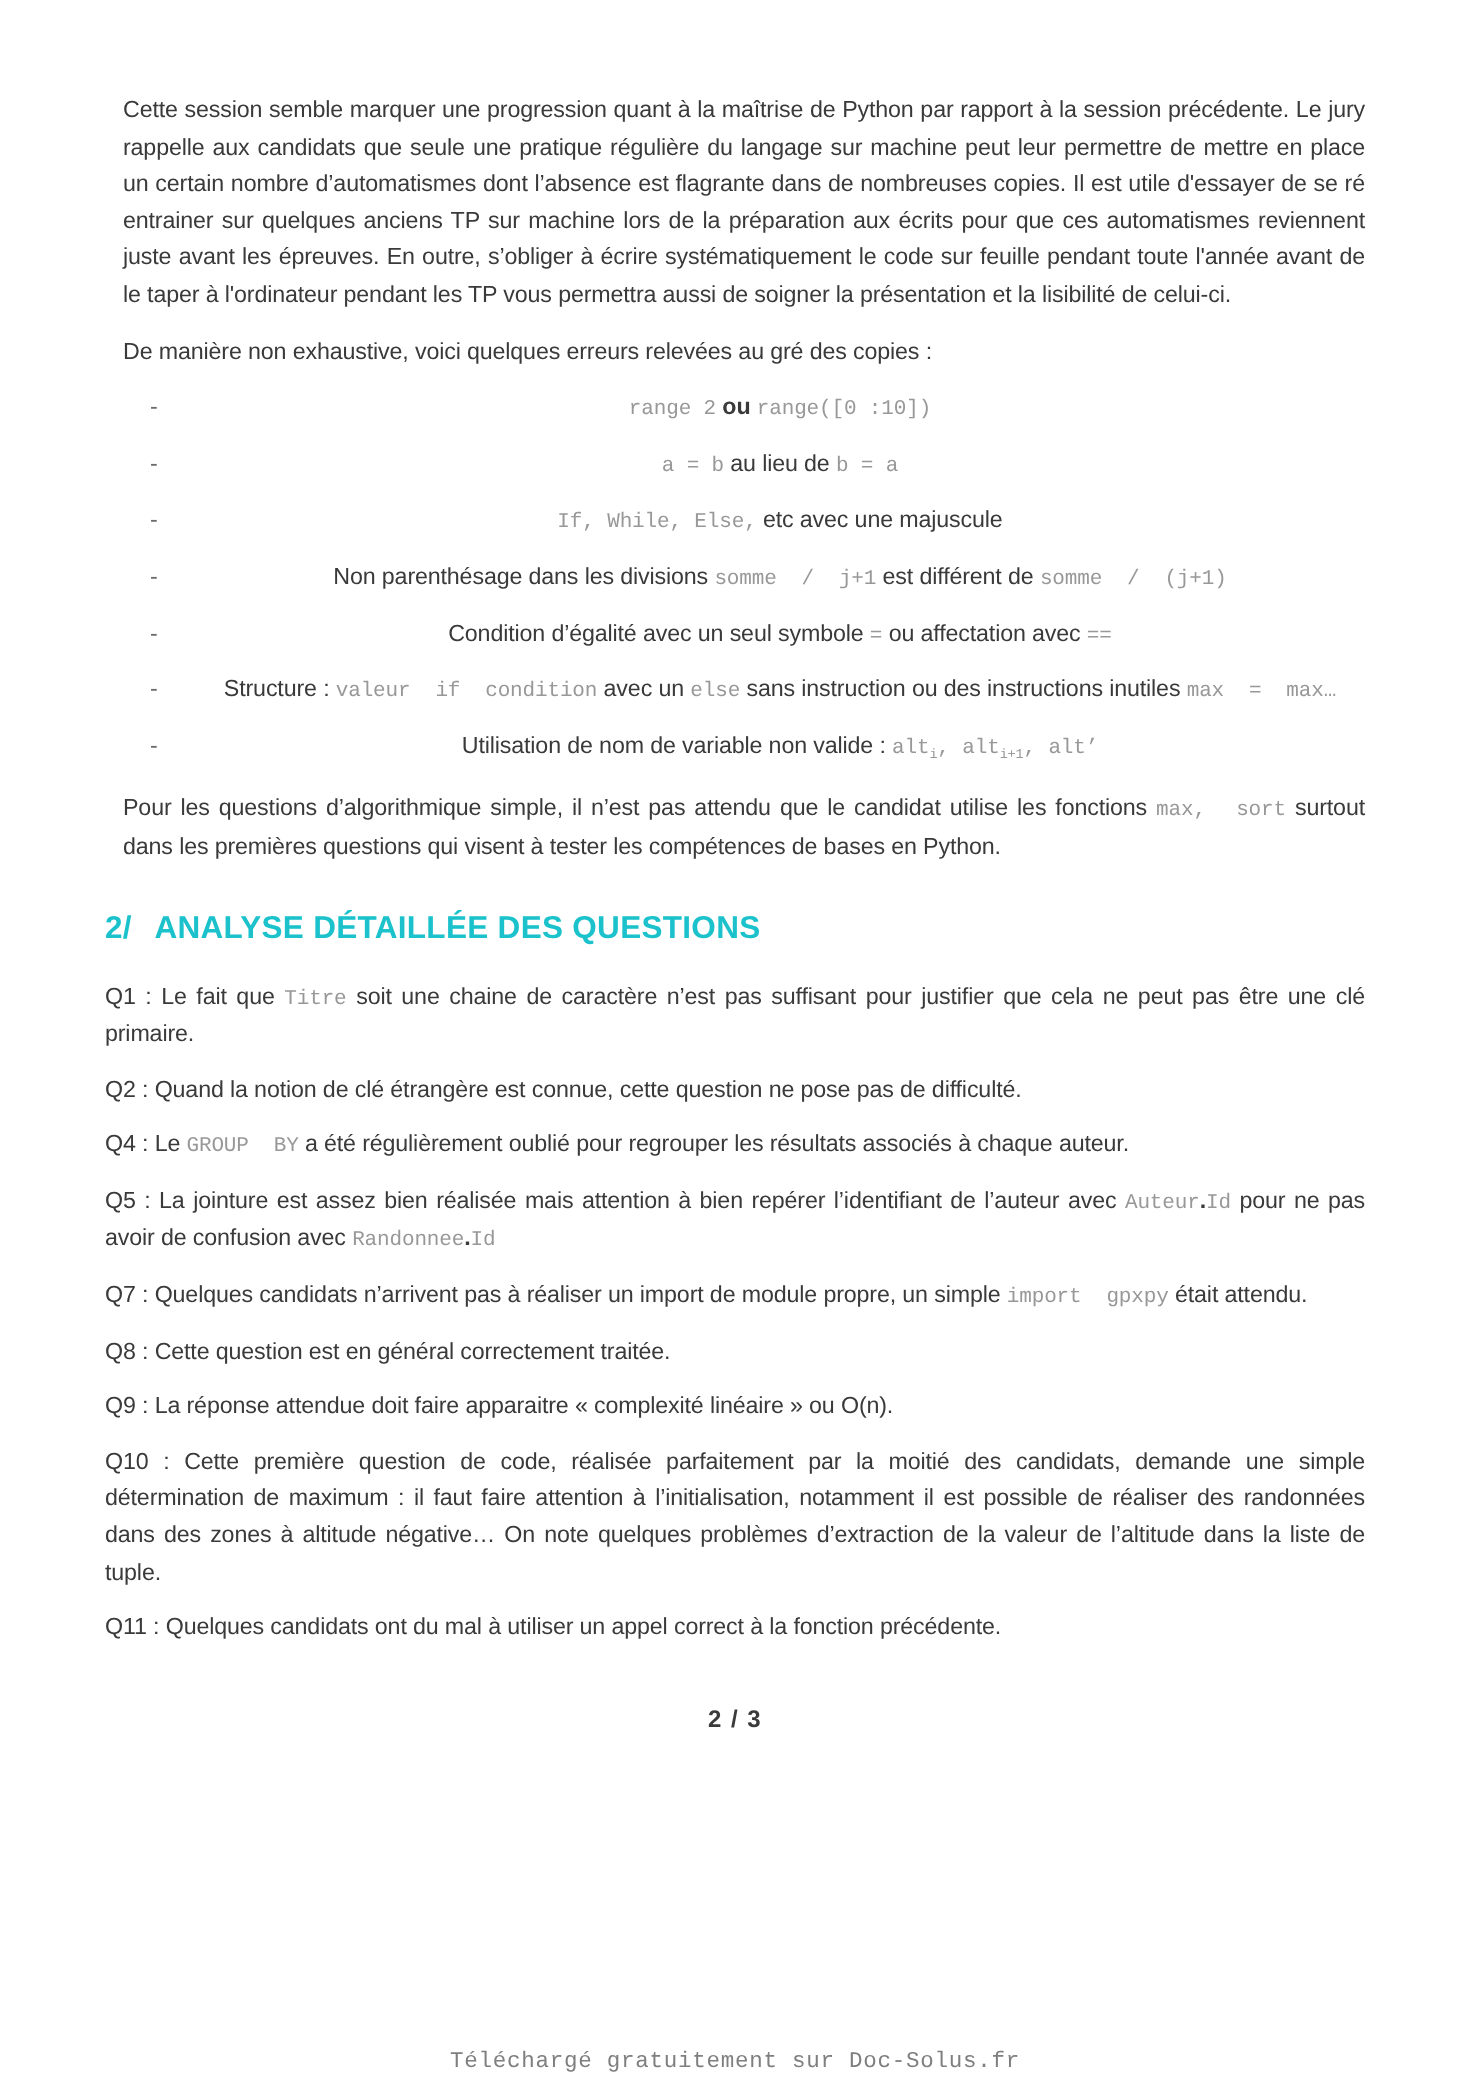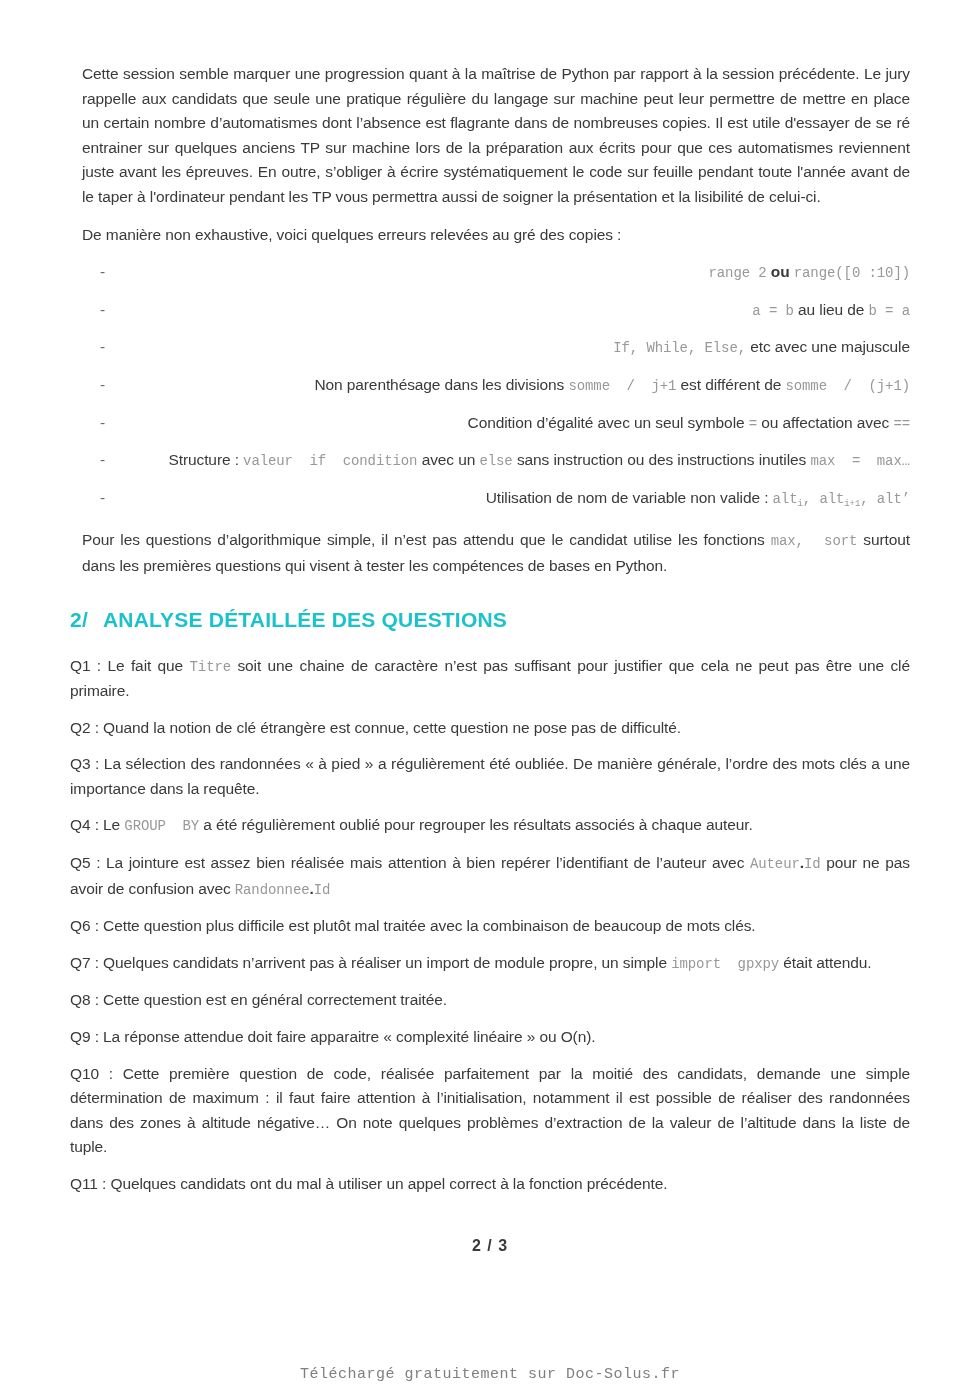--- a/index.html
+++ b/index.html
@@ -37,21 +37,21 @@
   }
   .run-code sub,.sub-run{font-size:9px;vertical-align:-3px;}
   .bullet{
     display:flex;align-items:flex-start;
     margin:0 0 12px 0;
     font-size:15.5px;line-height:24.6px;letter-spacing:-0.1px;
   }
   .bullet-marker{
     flex:0 0 30px;margin-left:30px;color:#6a6a6a;
   }
-  .bullet-text{flex:1 1 auto;text-align:right;}
+  .bullet-text{flex:1 1 auto;text-align:center;}
   .section-heading{
     margin:29px 0 22px 0;
     color:var(--accent);
     font-size:21px;font-weight:bold;
     letter-spacing:0.2px;
   }
   .heading-number{margin-right:15px;}
   .question{margin:0 0 12px 0;}
   .page-number{
     text-align:center;
@@ -100,24 +100,22 @@
       <span class="bullet-text"><span class="run-body">Structure : </span><span class="run-code">valeur  if  condition</span><span class="run-body"> avec un </span><span class="run-code">else</span><span class="run-body"> sans instruction  ou des instructions inutiles </span><span class="run-code">max  =  max…</span></span>
     </div>
     <div class="bullet">
       <span class="bullet-marker">-</span>
       <span class="bullet-text"><span class="run-body">Utilisation de nom de variable non valide : </span><span class="run-code">alt</span><span class="run-code sub-run">i</span><span class="run-code">, </span><span class="run-code">alt</span><span class="run-code sub-run">i+1</span><span class="run-code">, alt’</span></span>
     </div>
     <p class="paragraph"><span class="run-body">Pour les questions d’algorithmique simple, il n’est pas attendu que le candidat utilise les fonctions </span><span class="run-code">max,  sort</span><span class="run-body"> surtout dans les premières questions qui visent à tester les compétences de bases en Python.</span></p>
     <h2 class="section-heading"><span class="heading-number">2/</span><span class="heading-title">ANALYSE DÉTAILLÉE DES QUESTIONS</span></h2>
     <p class="paragraph question"><span class="run-body">Q1 : Le fait que </span><span class="run-code">Titre</span><span class="run-body"> soit une chaine de caractère n’est pas suffisant pour justifier que cela ne peut pas être une clé primaire.</span></p>
     <p class="paragraph question"><span class="run-body">Q2 : Quand la notion de clé étrangère est connue, cette question ne pose pas de difficulté.</span></p>
-    <p class="paragraph question"><span class="run-body">Q3 : La sélection des randonnées « à pied » a régulièrement été oubliée. De manière générale, l’ordre des mots clés a une importance dans la requête.</span></p>
     <p class="paragraph question"><span class="run-body">Q4 : Le </span><span class="run-code">GROUP  BY</span><span class="run-body"> a été régulièrement oublié pour regrouper les résultats associés à chaque auteur.</span></p>
     <p class="paragraph question"><span class="run-body">Q5 : La jointure est assez bien réalisée mais attention à bien repérer l’identifiant de l’auteur avec </span><span class="run-code">Auteur</span><span class="run-body-strong">.</span><span class="run-code">Id</span><span class="run-body"> pour ne pas avoir de confusion avec </span><span class="run-code">Randonnee</span><span class="run-body-strong">.</span><span class="run-code">Id</span></p>
-    <p class="paragraph question"><span class="run-body">Q6 : Cette question plus difficile est plutôt mal traitée avec la combinaison de beaucoup de mots clés.</span></p>
     <p class="paragraph question"><span class="run-body">Q7 : Quelques candidats n’arrivent pas à réaliser un import de module propre, un simple </span><span class="run-code">import  gpxpy</span><span class="run-body"> était attendu.</span></p>
     <p class="paragraph question"><span class="run-body">Q8 : Cette question est en général correctement traitée.</span></p>
     <p class="paragraph question"><span class="run-body">Q9 : La réponse attendue doit faire apparaitre « complexité linéaire » ou O(n).</span></p>
     <p class="paragraph question"><span class="run-body">Q10 : Cette première question de code, réalisée parfaitement par la moitié des candidats, demande une simple détermination de maximum : il faut faire attention à l’initialisation, notamment il est possible de réaliser des randonnées dans des zones à altitude négative… On note quelques problèmes d’extraction de la valeur de l’altitude dans la liste de tuple.</span></p>
     <p class="paragraph question"><span class="run-body">Q11 : Quelques candidats ont du mal à utiliser un appel correct à la fonction précédente.</span></p>
   </div>
 
 <div class="page-number">2 / 3</div>
 
 <div class="footer">Téléchargé gratuitement sur Doc-Solus.fr</div>

